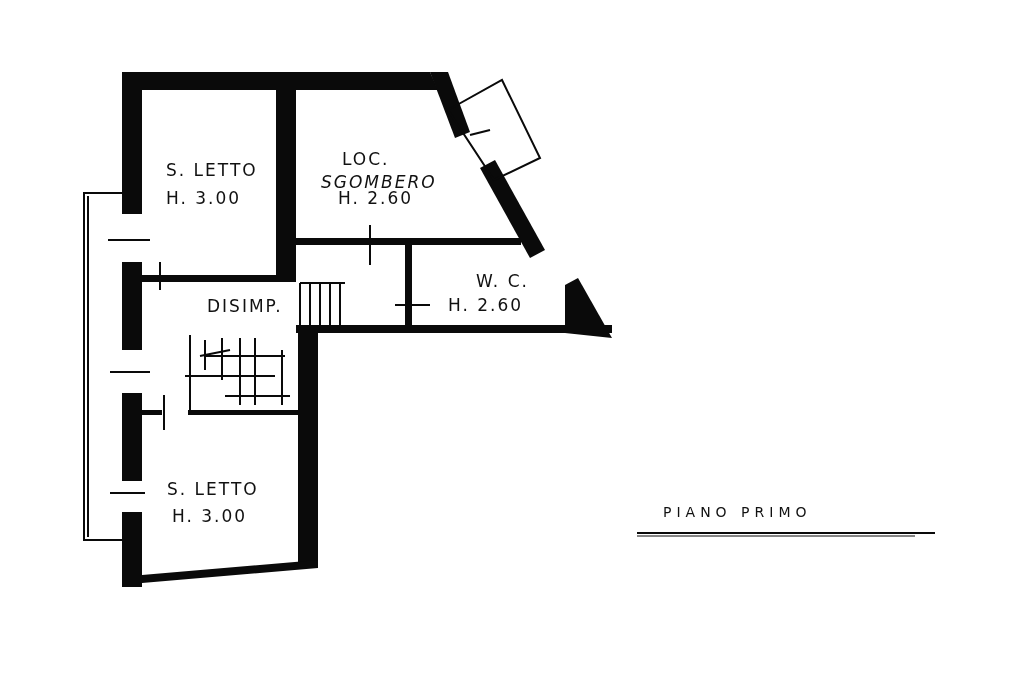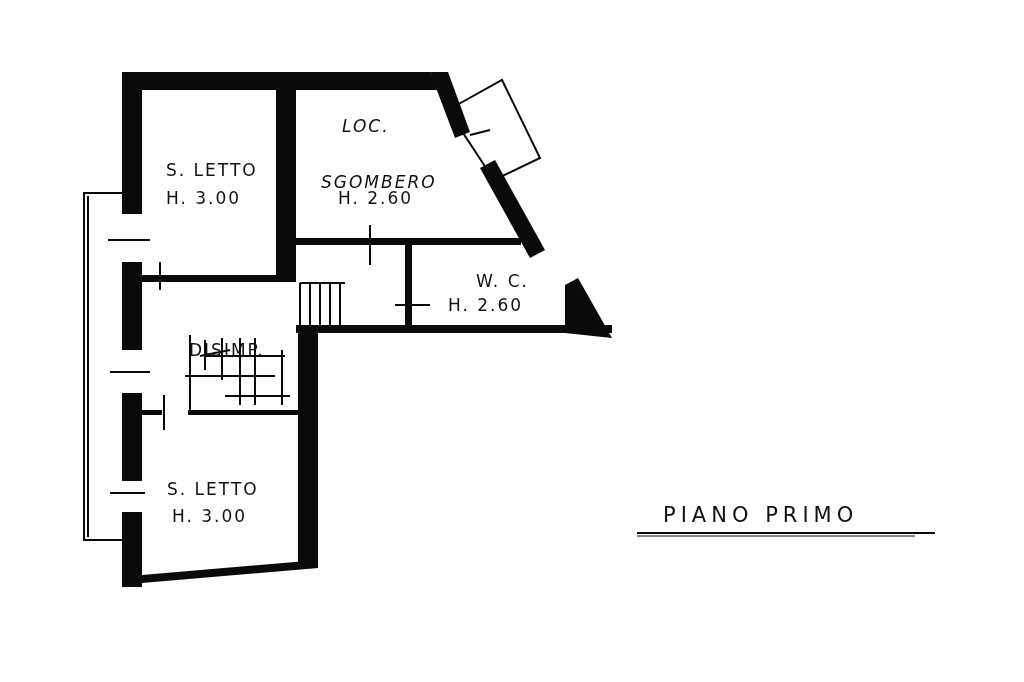--- a/index.html
+++ b/index.html
@@ -1,19 +1,19 @@
 <!DOCTYPE html>
 <html><head>
 <meta charset="utf-8">
 <style>
   html, body { margin:0; padding:0; background:#ffffff; }
   body { width:1024px; height:682px; position:relative; overflow:hidden; }
   svg { position:absolute; left:0; top:0; }
   .lbl { position:absolute; font-family:"DejaVu Sans", sans-serif; color:#111; font-size:17px; letter-spacing:2px; white-space:nowrap; line-height:1; }
-  .title { position:absolute; font-family:"DejaVu Sans", sans-serif; color:#111; font-size:21px; letter-spacing:5px; white-space:nowrap; line-height:1; }
+  .title { position:absolute; font-family:"DejaVu Sans", sans-serif; color:#111; font-size:14px; letter-spacing:5px; white-space:nowrap; line-height:1; }
 </style>
 </head>
 <body>
 
 <svg width="1024" height="682" viewBox="0 0 1024 682">
   <g fill="#0a0a0a">
 
     <polygon points="122,72 430,72 438,90 122,90"></polygon>
 
     <rect x="122" y="72" width="20" height="142"></rect>
@@ -79,25 +79,25 @@
     <line x1="200" y1="356" x2="230" y2="350"></line>
 
     <line x1="637" y1="533" x2="935" y2="533"></line>
     <line x1="637" y1="536" x2="915" y2="536" stroke-width="1"></line>
   </g>
 </svg>
 
 <div class="lbl" style="left:166px;top:162px;">S. LETTO</div>
 <div class="lbl" style="left:166px;top:190px;">H. 3.00</div>
 
-<div class="lbl" style="left:342px;top:118px;font-style:italic;">LOC.</div>
+<div class="lbl" style="left:342px;top:151px;">LOC.</div>
 <div class="lbl" style="left:321px;top:174px;font-style:italic;">SGOMBERO</div>
 <div class="lbl" style="left:338px;top:190px;">H. 2.60</div>
 
 <div class="lbl" style="left:476px;top:273px;">W. C.</div>
 <div class="lbl" style="left:448px;top:297px;">H. 2.60</div>
 
-<div class="lbl" style="left:189px;top:298px;margin-top:44px;">DISIMP.</div>
+<div class="lbl" style="left:207px;top:298px;">DISIMP.</div>
 
 <div class="lbl" style="left:167px;top:481px;">S. LETTO</div>
 <div class="lbl" style="left:172px;top:508px;">H. 3.00</div>
 
 <div class="title" style="left:663px;top:505px;">PIANO PRIMO</div>
 
 </body></html>

